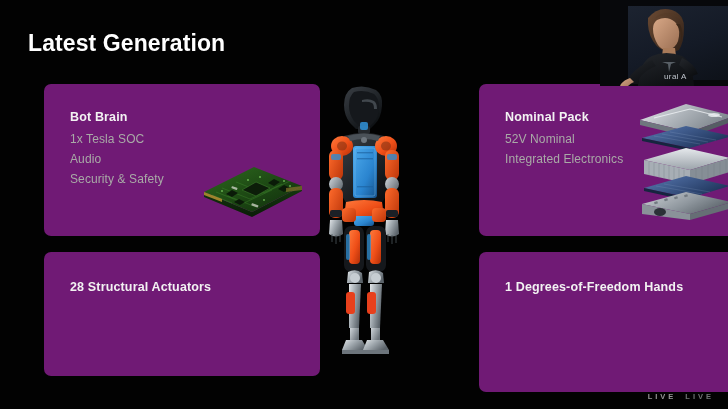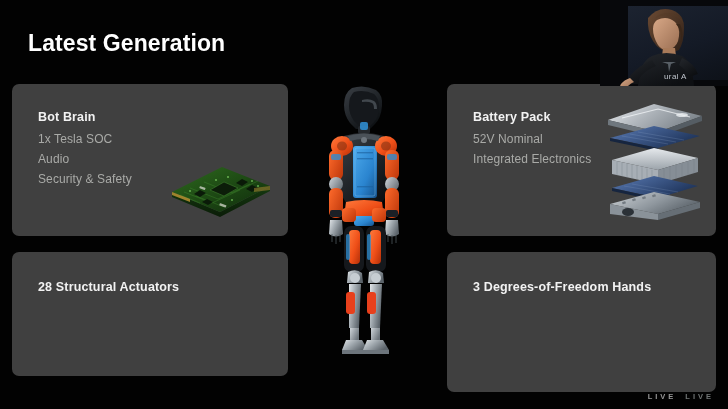--- a/index.html
+++ b/index.html
@@ -18,22 +18,23 @@
     position:absolute; top:30px; left:0; width:728px;
     text-align:left;
     font-size:23px; font-weight:700; color:#ffffff;
     letter-spacing:.1px;
     padding-left:28px;
   }
 
   
   .card {
     position:absolute;
-    background:#404040;
+    background:#701a75;
     border-radius:7px;
+    margin-left:32px;
   }
   .card.top-left     { left:12px;  top:84px;  width:276px; height:152px; }
   .card.top-right    { left:447px; top:84px;  width:269px; height:152px; }
   .card.bottom-left  { left:12px;  top:252px; width:276px; height:124px; }
   .card.bottom-right { left:447px; top:252px; width:269px; height:140px; }
 
   .card-head {
     position:absolute; left:26px; top:26px;
     font-size:12.5px; font-weight:700; color:#f2f2f2;
     letter-spacing:.15px;
@@ -154,21 +155,21 @@
         <rect x="54" y="53" width="7" height="2.4" rx="0.6" transform="rotate(20 54 53)"></rect>
         <rect x="34" y="36" width="6" height="2.2" rx="0.6" transform="rotate(20 34 36)"></rect>
       </g>
 
       <polygon points="6,42 24,49 24,52 6,45" fill="#b99233" opacity="0.85"></polygon>
       <polygon points="88,38 104,36 104,40 88,42" fill="#9a7d2e" opacity="0.6"></polygon>
     </svg>
   </div>
 
   <div class="card top-right">
-    <div class="card-head">Battery Pack</div>
+    <div class="card-head">Nominal Pack</div>
     <ul class="card-lines">
       <li>52V Nominal</li>
       <li>Integrated Electronics</li>
     </ul>
 
     <svg class="battery-art" viewBox="0 0 112 122">
       <defs>
         <linearGradient id="metalA" x1="0" y1="0" x2="1" y2="0.4">
           <stop offset="0%" stop-color="#e8ebee"></stop>
           <stop offset="50%" stop-color="#aeb4ba"></stop>
@@ -246,21 +247,21 @@
       </g>
       <ellipse cx="30" cy="114" rx="6" ry="4" fill="#2b3137"></ellipse>
     </svg>
   </div>
 
   <div class="card bottom-left">
     <div class="single-line">28 Structural Actuators</div>
   </div>
 
   <div class="card bottom-right">
-    <div class="single-line">3 Degrees-of-Freedom Hands</div>
+    <div class="single-line">1 Degrees-of-Freedom Hands</div>
   </div>
 
   <svg class="robot" viewBox="0 0 136 320">
     <defs>
       <linearGradient id="orng" x1="0" y1="0" x2="1" y2="1">
         <stop offset="0%" stop-color="#ff7a3c"></stop>
         <stop offset="55%" stop-color="#ef4f18"></stop>
         <stop offset="100%" stop-color="#b32f08"></stop>
       </linearGradient>
       <linearGradient id="orng2" x1="0" y1="0" x2="1" y2="0.8">

